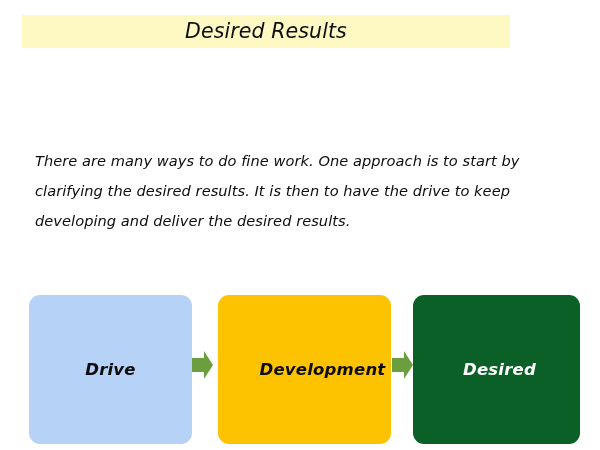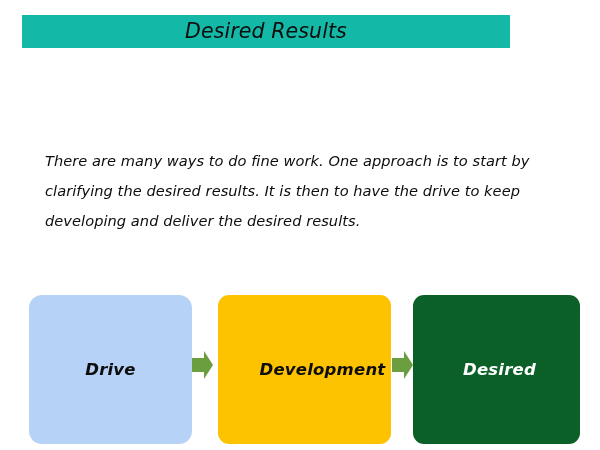--- a/index.html
+++ b/index.html
@@ -23,40 +23,40 @@
     background: #ffffff;
   }
 
   
   #title-band {
     position: absolute;
     left: 22px;
     top: 15px;
     width: 488px;
     height: 33px;
-    background: #14b8a6;
+    background: #fef9c3;
     display: flex;
     align-items: center;
     justify-content: center;
   }
   #title-text {
     font-family: "DejaVu Sans", sans-serif;
     font-style: italic;
     font-weight: 400;
     font-size: 20.5px;
     color: #0d0d0d;
     letter-spacing: 0.1px;
     line-height: 1;
     white-space: nowrap;
   }
 
   
   #body-paragraph {
     position: absolute;
-    left: 45px;
+    left: 35px;
     top: 131px;
     width: 540px;
     font-family: "DejaVu Sans", sans-serif;
     font-style: italic;
     font-weight: 400;
     font-size: 14.6px;
     line-height: 30px;
     color: #0d0d0d;
     letter-spacing: 0.05px;
   }
@@ -85,21 +85,20 @@
     font-size: 16.5px;
     line-height: 27px;
     letter-spacing: 0.2px;
   }
 
   #box-drive {
     left: 29px;
     width: 163px;
     background: #b7d2f7;
     justify-content: center;
-    border-radius: 13px;
   }
   #box-drive .proc-label {
     color: #0d0d0d;
     text-align: center;
   }
 
   #box-development {
     left: 218px;
     width: 173px;
     background: #fdc300;

